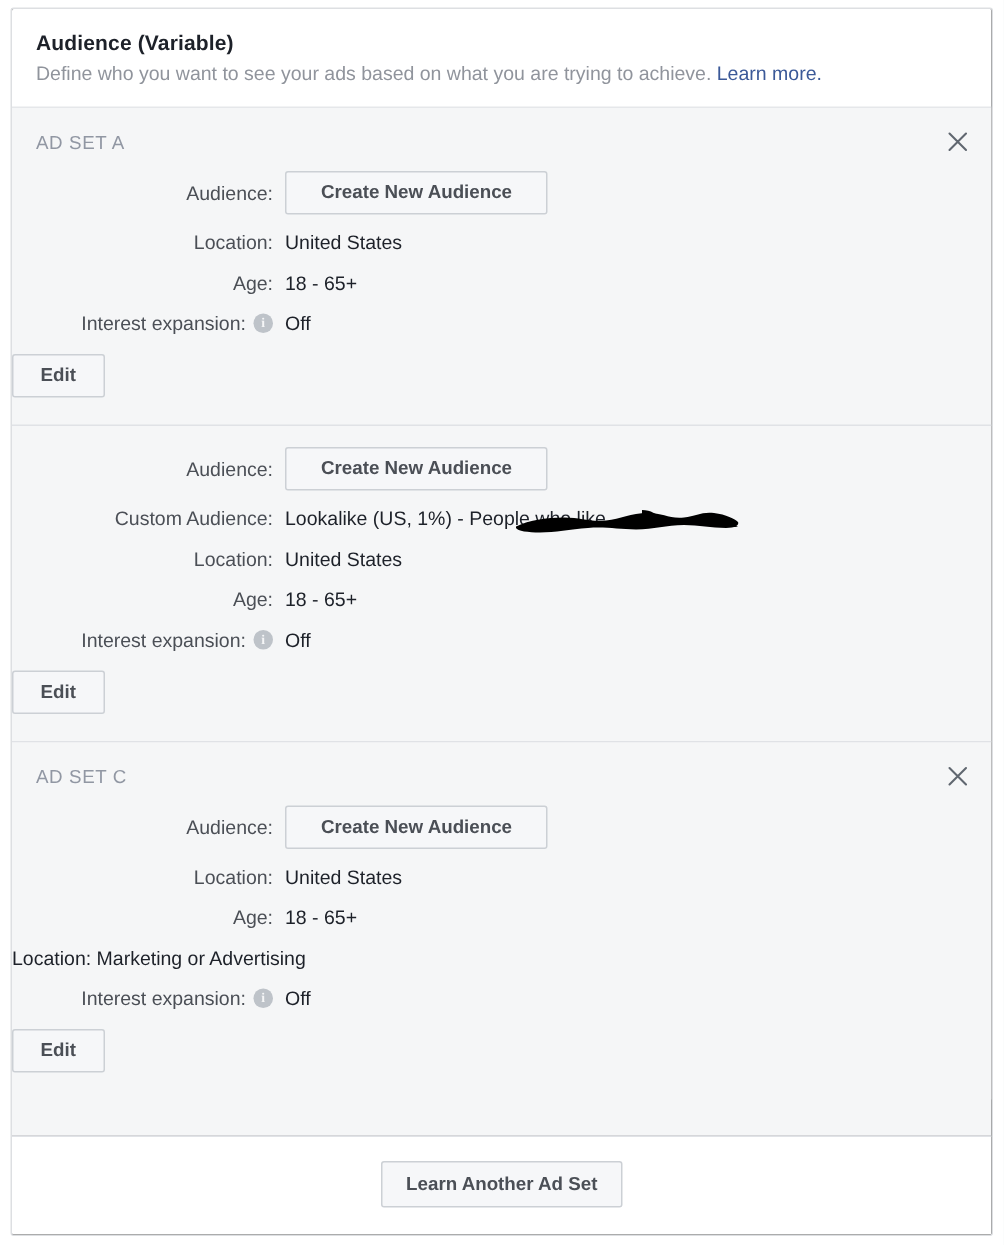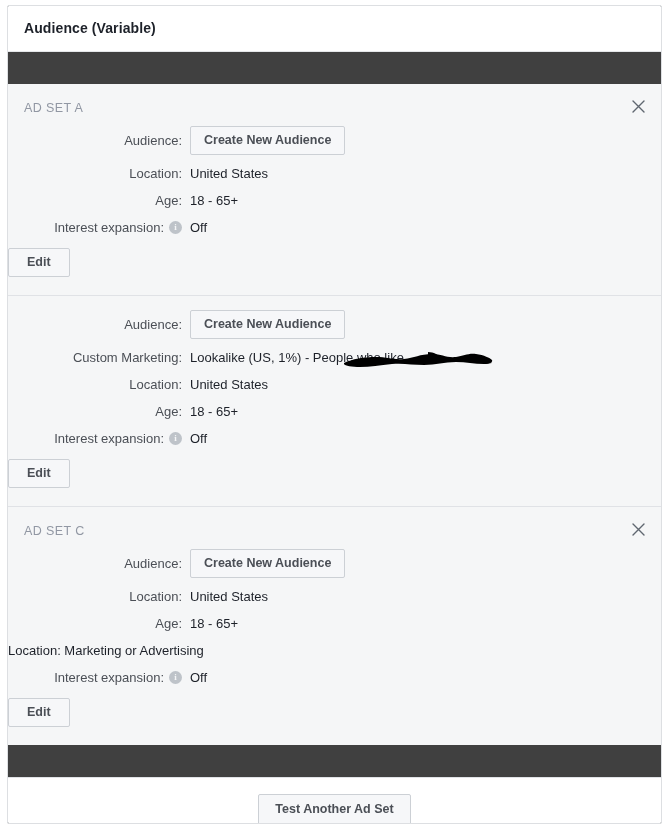--- a/index.html
+++ b/index.html
@@ -27,21 +27,20 @@
     position: relative;
     width: 100%;
     height: 100%;
     box-sizing: border-box;
     background: #404040;
     border: 1px solid #dddfe2;
     border-radius: 2px;
     overflow: hidden;
     display: flex;
     flex-direction: column;
-    gap: 32px;
   }
 
   
   .card-header {
     background: #ffffff;
     padding: 13px 16px 14px 16px;
     border-bottom: 1px solid #e5e7ea;
     flex: 0 0 auto;
   }
   .card-title {
@@ -155,21 +154,21 @@
 
   
   .btn {
     display: inline-block;
     background: #f6f7f9;
     border: 1px solid #ccd0d5;
     border-radius: 2px;
     font-size: 12.5px;
     font-weight: bold;
     color: #4b4f56;
-    padding: 6px 13px;
+    padding: 6px 23px;
     line-height: 15px;
     cursor: pointer;
     font-family: "Liberation Sans", sans-serif;
     white-space: nowrap;
   }
 
   .edit-wrap {
     margin-top: 10px;
   }
   .btn-edit { padding: 6px 18px; }
@@ -196,20 +195,24 @@
   .btn-test { padding: 7px 16px; }
 </style>
 </head>
 <body>
 
 <div class="page">
   <div class="card">
 
     <div class="card-header">
       <div class="card-title">Audience (Variable)</div>
+      <div class="card-sub">
+        <span>Define who you want to see your ads based on what you are trying to achieve.</span>
+        <a class="learn-more">Learn more.</a>
+      </div>
     </div>
 
     <div class="sections">
 
       <div class="adset">
         <div class="adset-head">
           <span class="adset-name">AD SET A</span>
           <span class="close-btn">
             <svg width="13" height="13" viewBox="0 0 13 13" aria-hidden="true">
               <path d="M1 1 L12 12 M12 1 L1 12" stroke="#606770" stroke-width="1.4" fill="none" stroke-linecap="round"></path>
@@ -250,21 +253,21 @@
       <div class="adset">
 
         <div class="row row-btn">
           <div class="row-label">Audience:</div>
           <div class="row-value">
             <button class="btn">Create New Audience</button>
           </div>
         </div>
 
         <div class="row">
-          <div class="row-label">Custom Marketing:</div>
+          <div class="row-label">Custom Audience:</div>
           <div class="row-value">
             <span>Lookalike (US, 1%) - People who like</span>
             <span class="redaction">
               <svg width="152" height="19" viewBox="0 0 152 19" aria-hidden="true">
                 <path d="M2,13 C10,9 22,7 34,7 C46,7 50,10 62,9 C72,8 78,4 90,4
                          C100,4 104,8 114,7 C122,6 126,3 134,4 C142,5 148,8 150,10
                          C151,12 148,14 142,14 C132,14 124,12 114,12
                          C102,12 94,15 82,15 C70,15 62,13 50,14
                          C38,15 28,17 18,17 C10,17 3,16 2,14 Z" fill="#000000"></path>
                 <path d="M86,2 C92,2 96,5 98,7 C96,8 90,7 86,5 Z" fill="#000000"></path>
@@ -337,17 +340,17 @@
         </div>
 
         <div class="edit-wrap">
           <button class="btn btn-edit">Edit</button>
         </div>
       </div>
 
     </div>
 
     <div class="card-footer">
-      <button class="btn btn-test">Test Another Ad Set</button>
+      <button class="btn btn-test">Learn Another Ad Set</button>
     </div>
 
   </div>
 </div>
 
 </body></html>

